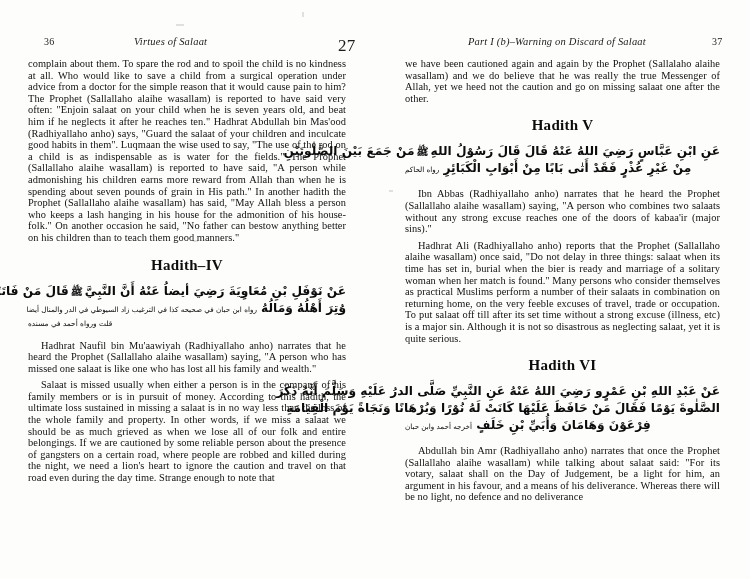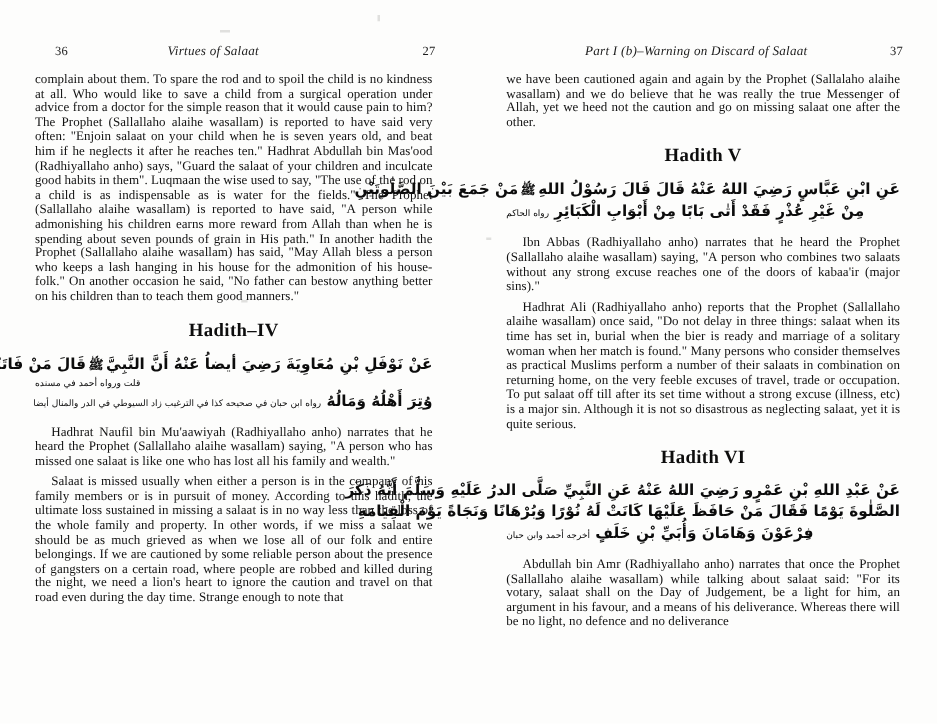--- a/index.html
+++ b/index.html
@@ -34,21 +34,21 @@
     position: absolute;
     font-family: "Liberation Serif", "DejaVu Serif", serif;
     font-size: 10.5px;
     font-style: italic;
     letter-spacing: 0.2px;
     color: #1b1b1b;
     white-space: nowrap;
   }
   .rh-folio-left  { left: 44px;  font-style: normal; font-size: 10px; }
   .rh-title-left  { left: 134px; }
-  .rh-gutter      { left: 338px; font-style: normal; font-weight: normal; font-size: 10px; }
+  .rh-gutter      { left: 338px; font-style: normal; font-weight: normal; font-size: 17px; }
   .rh-title-right { left: 468px; }
   .rh-folio-right { left: 712px; font-style: normal; font-size: 10px; }
 
   
   .panel {
     position: absolute;
     top: 58px;
     width: 375px;
     height: 500px;
     padding-left: 48px;
@@ -168,23 +168,23 @@
 
   <div class="panel panel-left">
     <div class="col">
 
       <p class="body cont">complain about them. To spare the rod and to spoil the child is no kindness at all. Who would like to save a child from a surgical operation under advice from a doctor for the simple reason that it would cause pain to him? The Prophet (Sallallaho alaihe wasallam) is reported to have said very often: "Enjoin salaat on your child when he is seven years old, and beat him if he neglects it after he reaches ten." Hadhrat Abdullah bin Mas'ood (Radhiyallaho anho) says, "Guard the salaat of your children and inculcate good habits in them". Luqmaan the wise used to say, "The use of the rod on a child is as indispensable as is water for the fields." The Prophet (Sallallaho alaihe wasallam) is reported to have said, "A person while admonishing his children earns more reward from Allah than when he is spending about seven pounds of grain in His path." In another hadith the Prophet (Sallallaho alaihe wasallam) has said, "May Allah bless a person who keeps a lash hanging in his house for the admonition of his house-folk." On another occasion he said, "No father can bestow anything better on his children than to teach them good manners."</p>
 
       <div class="hadith-heading">Hadith–IV</div>
 
       <div class="arabic-block">
         <span class="ar-line ar-main"><span>عَنْ نَوْفَلِ بْنِ مُعَاوِيَةَ رَضِيَ أيضاُ عَنْهُ أَنَّ النَّبِيَّ</span><span class="sallam-glyph">ﷺ</span><span>قَالَ مَنْ فَاتَتْهُ صَلٰوةٌ فَكَأَنَّمَا</span></span>
-        <span class="ar-line ar-ref">قلت ورواه أحمد في مسنده</span>
         <span class="ar-line ar-main"><span>وُتِرَ أَهْلُهُ وَمَالُهُ</span>
           <span class="ar-inline-ref">رواه ابن حبان في صحيحه كذا في الترغيب زاد السيوطي في الدر والمنال أيضا</span></span>
+        <span class="ar-line ar-ref">قلت ورواه أحمد في مسنده</span>
       </div>
 
       <p class="body indent">Hadhrat Naufil bin Mu'aawiyah (Radhiyallaho anho) narrates that he heard the Prophet (Sallallaho alaihe wasallam) saying, "A person who has missed one salaat is like one who has lost all his family and wealth."</p>
 
       <p class="body indent gap-above">Salaat is missed usually when either a person is in the company of his family members or is in pursuit of money. According to this hadith, the ultimate loss sustained in missing a salaat is in no way less than the loss of the whole family and property. In other words, if we miss a salaat we should be as much grieved as when we lose all of our folk and entire belongings. If we are cautioned by some reliable person about the presence of gangsters on a certain road, where people are robbed and killed during the night, we need a lion's heart to ignore the caution and travel on that road even during the day time. Strange enough to note that</p>
 
     </div>
   </div>
 
   <div class="panel panel-right">

